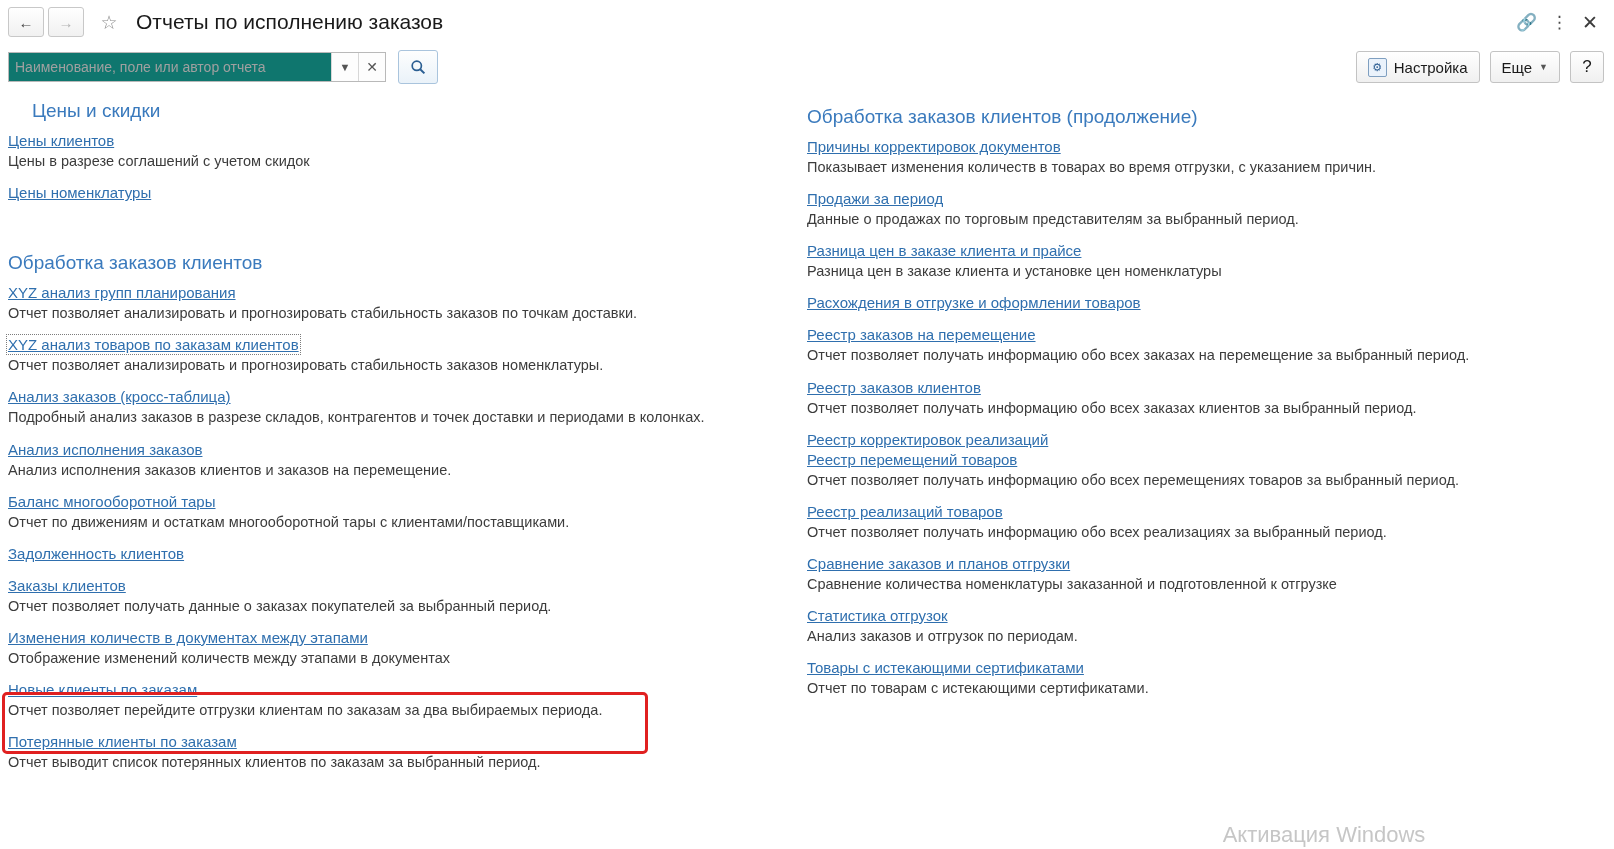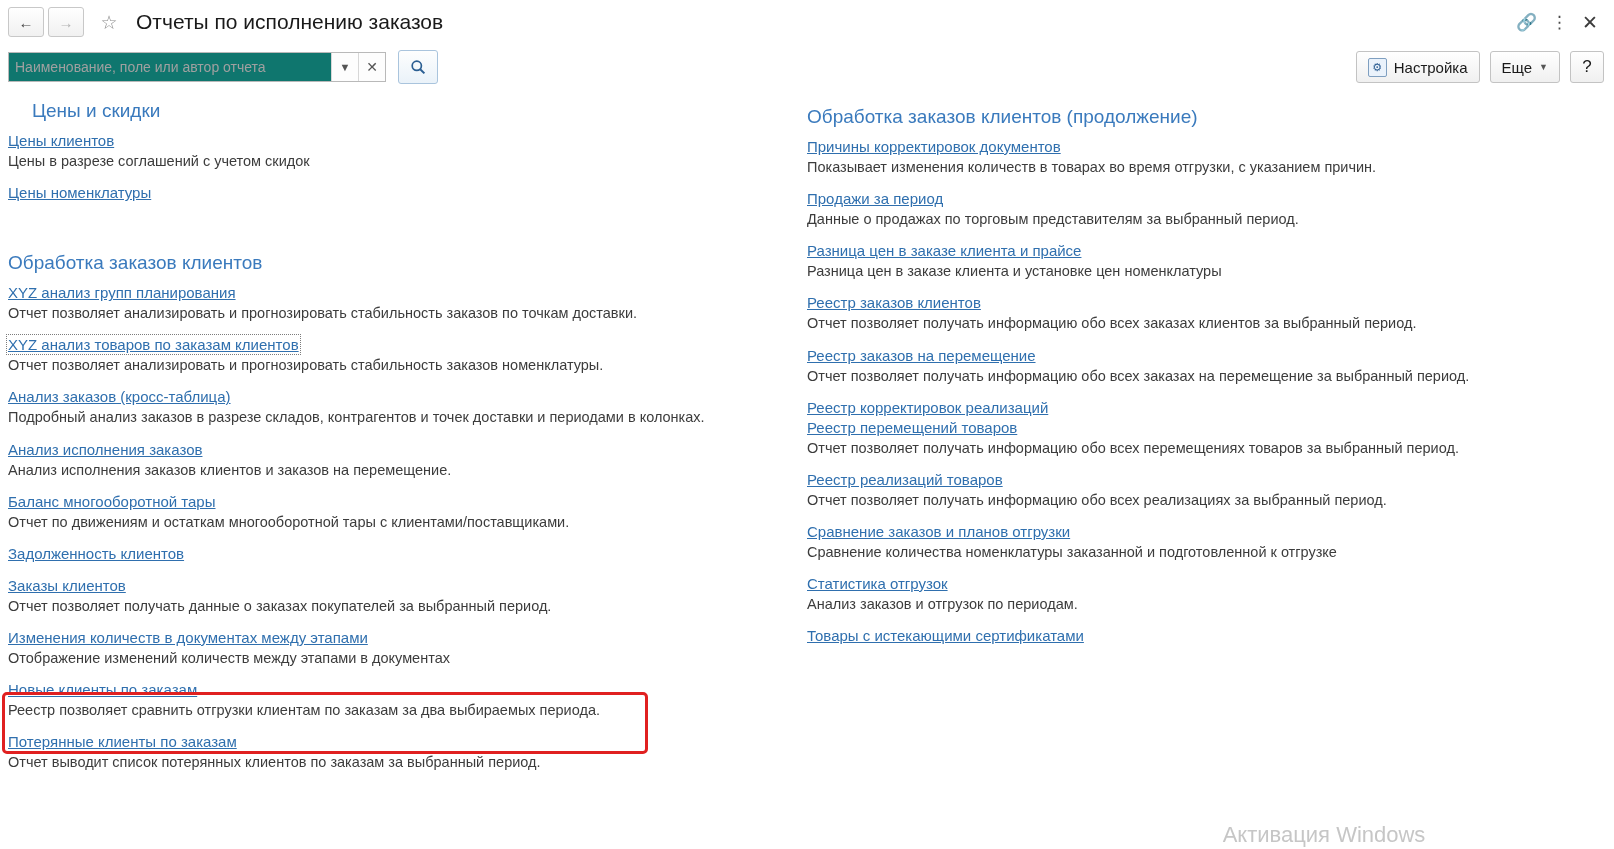--- a/index.html
+++ b/index.html
@@ -288,36 +288,37 @@
       <div class="spacer-lg"></div>
       <div class="group-title">Обработка заказов клиентов</div>
       <div class="rep-item"><a class="rep-link">XYZ анализ групп планирования</a><div class="rep-desc">Отчет позволяет анализировать и прогнозировать стабильность заказов по точкам доставки.</div></div>
       <div class="rep-item"><a class="rep-link dotted">XYZ анализ товаров по заказам клиентов</a><div class="rep-desc">Отчет позволяет анализировать и прогнозировать стабильность заказов номенклатуры.</div></div>
       <div class="rep-item"><a class="rep-link">Анализ заказов (кросс-таблица)</a><div class="rep-desc">Подробный анализ заказов в разрезе складов, контрагентов и точек доставки и периодами в колонках.</div></div>
       <div class="rep-item"><a class="rep-link">Анализ исполнения заказов</a><div class="rep-desc">Анализ исполнения заказов клиентов и заказов на перемещение.</div></div>
       <div class="rep-item"><a class="rep-link">Баланс многооборотной тары</a><div class="rep-desc">Отчет по движениям и остаткам многооборотной тары с клиентами/поставщиками.</div></div>
       <div class="rep-item"><a class="rep-link">Задолженность клиентов</a><div class="rep-desc" style="margin-bottom: 12px; height: 0px;"></div></div>
       <div class="rep-item"><a class="rep-link">Заказы клиентов</a><div class="rep-desc">Отчет позволяет получать данные о заказах покупателей за выбранный период.</div></div>
       <div class="rep-item"><a class="rep-link">Изменения количеств в документах между этапами</a><div class="rep-desc">Отображение изменений количеств между этапами в документах</div></div>
-      <div class="rep-item"><a class="rep-link">Новые клиенты по заказам</a><div class="rep-desc">Реестр позволяет сравнить отгрузки клиентам по заказам за два выбираемых периода.</div></div>
+      <div class="rep-item"><a class="rep-link">Новые клиенты по заказам</a><div class="rep-desc">Отчет позволяет перейдите отгрузки клиентам по заказам за два выбираемых периода.</div></div>
       <div class="rep-item"><a class="rep-link">Потерянные клиенты по заказам</a><div class="rep-desc">Отчет выводит список потерянных клиентов по заказам за выбранный период.</div></div>
     </div>
   <div class="col col-right">
       <div class="group-title">Обработка заказов клиентов (продолжение)</div>
       <div class="rep-item"><a class="rep-link">Причины корректировок документов</a><div class="rep-desc">Показывает изменения количеств в товарах во время отгрузки, с указанием причин.</div></div>
       <div class="rep-item"><a class="rep-link">Продажи за период</a><div class="rep-desc">Данные о продажах по торговым представителям за выбранный период.</div></div>
       <div class="rep-item"><a class="rep-link">Разница цен в заказе клиента и прайсе</a><div class="rep-desc">Разница цен в заказе клиента и установке цен номенклатуры</div></div>
+      <div class="rep-item"><a class="rep-link">Расхождения в отгрузке и оформлении товаров</a><div class="rep-desc" style="margin-bottom: 12px; height: 0px;"></div></div>
+      <div class="rep-item"><a class="rep-link">Реестр заказов на перемещение</a><div class="rep-desc">Отчет позволяет получать информацию обо всех заказах на перемещение за выбранный период.</div></div>
       <div class="rep-item"><a class="rep-link">Реестр заказов клиентов</a><div class="rep-desc">Отчет позволяет получать информацию обо всех заказах клиентов за выбранный период.</div></div>
-      <div class="rep-item"><a class="rep-link">Реестр заказов на перемещение</a><div class="rep-desc">Отчет позволяет получать информацию обо всех заказах на перемещение за выбранный период.</div></div>
       <div class="rep-item"><a class="rep-link">Реестр корректировок реализаций</a></div>
       <div class="rep-item"><a class="rep-link">Реестр перемещений товаров</a><div class="rep-desc">Отчет позволяет получать информацию обо всех перемещениях товаров за выбранный период.</div></div>
       <div class="rep-item"><a class="rep-link">Реестр реализаций товаров</a><div class="rep-desc">Отчет позволяет получать информацию обо всех реализациях за выбранный период.</div></div>
       <div class="rep-item"><a class="rep-link">Сравнение заказов и планов отгрузки</a><div class="rep-desc">Сравнение количества номенклатуры заказанной и подготовленной к отгрузке</div></div>
       <div class="rep-item"><a class="rep-link">Статистика отгрузок</a><div class="rep-desc">Анализ заказов и отгрузок по периодам.</div></div>
-      <div class="rep-item"><a class="rep-link">Товары с истекающими сертификатами</a></div>
+      <div class="rep-item"><a class="rep-link">Товары с истекающими сертификатами</a><div class="rep-desc">Отчет по товарам с истекающими сертификатами.</div></div>
     </div>
 </div>
 
 <div class="highlight-box"></div>
 
 <div class="watermark">
   <div class="wm1">Активация Windows</div>
 </div>
 
 </body></html>

